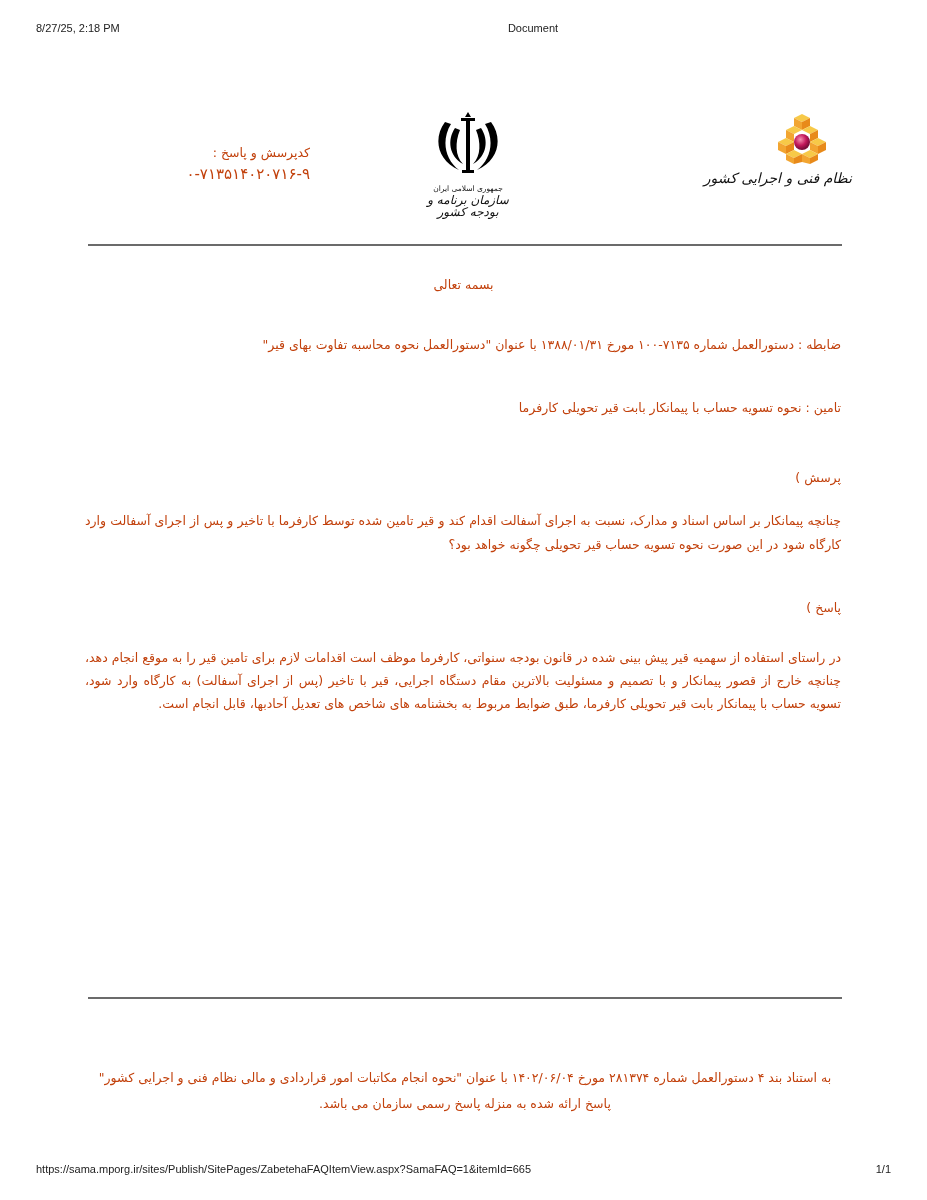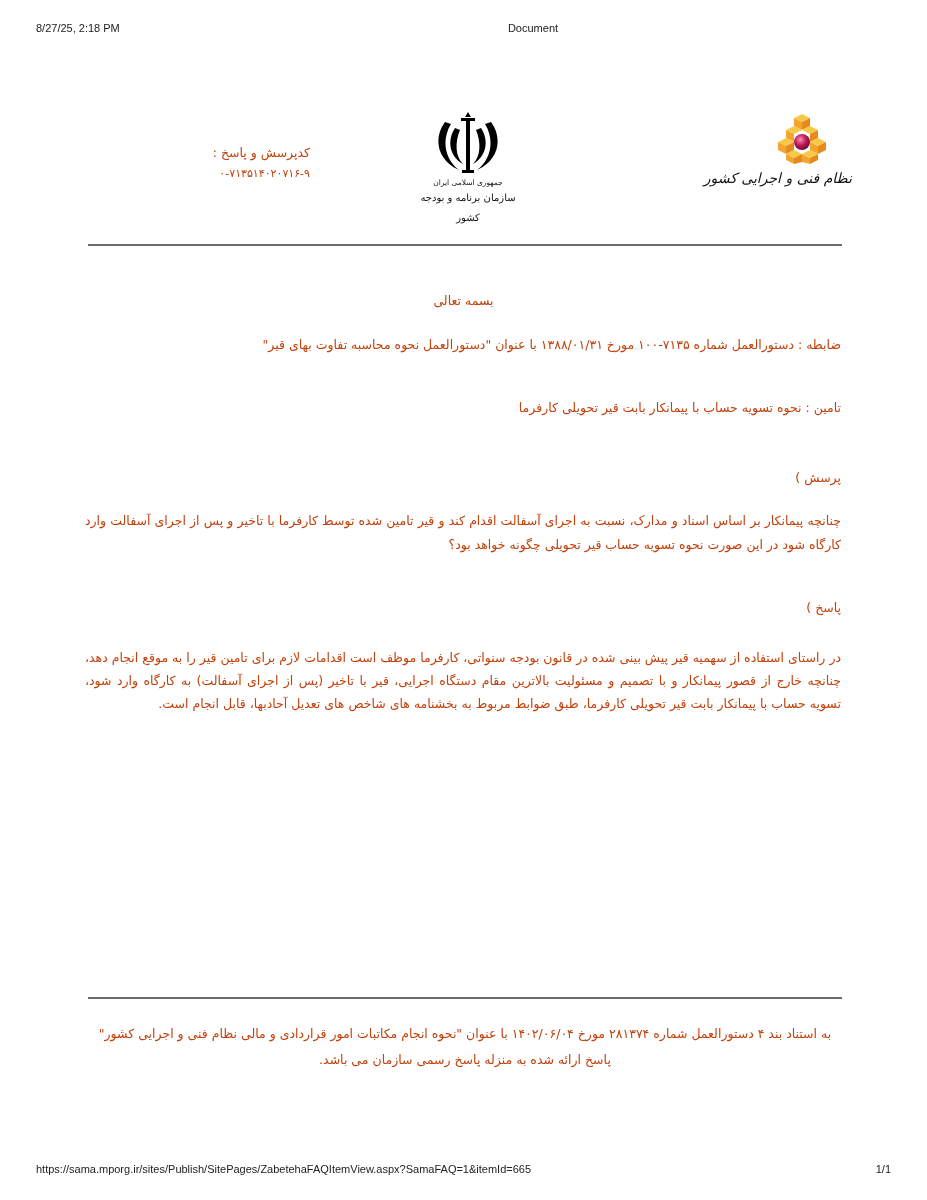--- a/index.html
+++ b/index.html
@@ -13,44 +13,44 @@
                   font-family: "Liberation Sans", sans-serif; font-size: 11px; color: #222; }
   .print-footer .url { position: absolute; left: 36px; top: 0; }
   .print-footer .pages { position: absolute; right: 36px; top: 0; }
 
   .rtl { direction: rtl; unicode-bidi: embed; }
   .doc-text { font-family: "DejaVu Sans", sans-serif; font-size: 12.5px; color: #c2410c; }
 
   
   .code-block { position: absolute; left: 150px; top: 143px; width: 160px; text-align: right; }
   .code-block .label { font-size: 12.5px; line-height: 20px; }
-  .code-block .value { font-size: 11px; line-height: 22px; letter-spacing: 0.5px; }
+  .code-block .value { font-size: 15px; line-height: 22px; letter-spacing: 0.5px; }
 
   .emblem { position: absolute; left: 418px; top: 112px; width: 100px; height: 100px; text-align: center; }
   .emblem svg { display: block; margin: 0 auto; }
-  .emblem .line1 { font-family: "DejaVu Serif", serif; font-size: 7.5px; line-height: 10px; margin-top: 2px; }
-  .emblem .line2 { font-family: "DejaVu Serif", serif; font-size: 10px; line-height: 20px; }
+  .emblem .line1 { font-family: "DejaVu Serif", serif; font-size: 7.5px; line-height: 10px; margin-top: 8px; }
+  .emblem .line2 { font-family: "DejaVu Serif", serif; font-size: 12px; line-height: 12px; font-style: italic; }
 
   .org-logo { position: absolute; left: 752px; top: 112px; width: 100px; height: 96px; text-align: center; }
   .org-logo svg { display: block; margin: 0 auto; }
   .org-logo .org-name { font-family: "DejaVu Serif", serif; font-size: 14px; font-style: italic; line-height: 20px; margin-top: 2px; white-space: nowrap; }
 
   .divider { position: absolute; left: 88px; width: 754px; height: 0; border-top: 2px solid #6b6b6b; }
   .divider.top { top: 244px; }
   .divider.bottom { top: 997px; }
 
-  .bismillah { position: absolute; left: 0; width: 927px; top: 293px; text-align: center; font-size: 12.5px; }
+  .bismillah { position: absolute; left: 0; width: 927px; top: 277px; text-align: center; font-size: 12.5px; }
   .para { position: absolute; right: 86px; width: 756px; text-align: justify; text-align-last: right; }
   .zabete { top: 337px; }
   .subject { top: 400px; }
   .q-heading { top: 470px; }
   .q-body { top: 509px; line-height: 24px; }
   .a-heading { top: 600px; }
   .a-body { top: 646px; line-height: 23px; }
-  .footer-note { position: absolute; left: 88px; width: 754px; top: 1021px; text-align: center; line-height: 26px; }
+  .footer-note { position: absolute; left: 88px; width: 754px; top: 1065px; text-align: center; line-height: 26px; }
 </style>
 </head>
 <body>
 
 <div class="print-header">
   <span class="date">8/27/25, 2:18 PM</span>
   <span class="title">Document</span>
 </div>
 
 <div class="code-block rtl doc-text">

